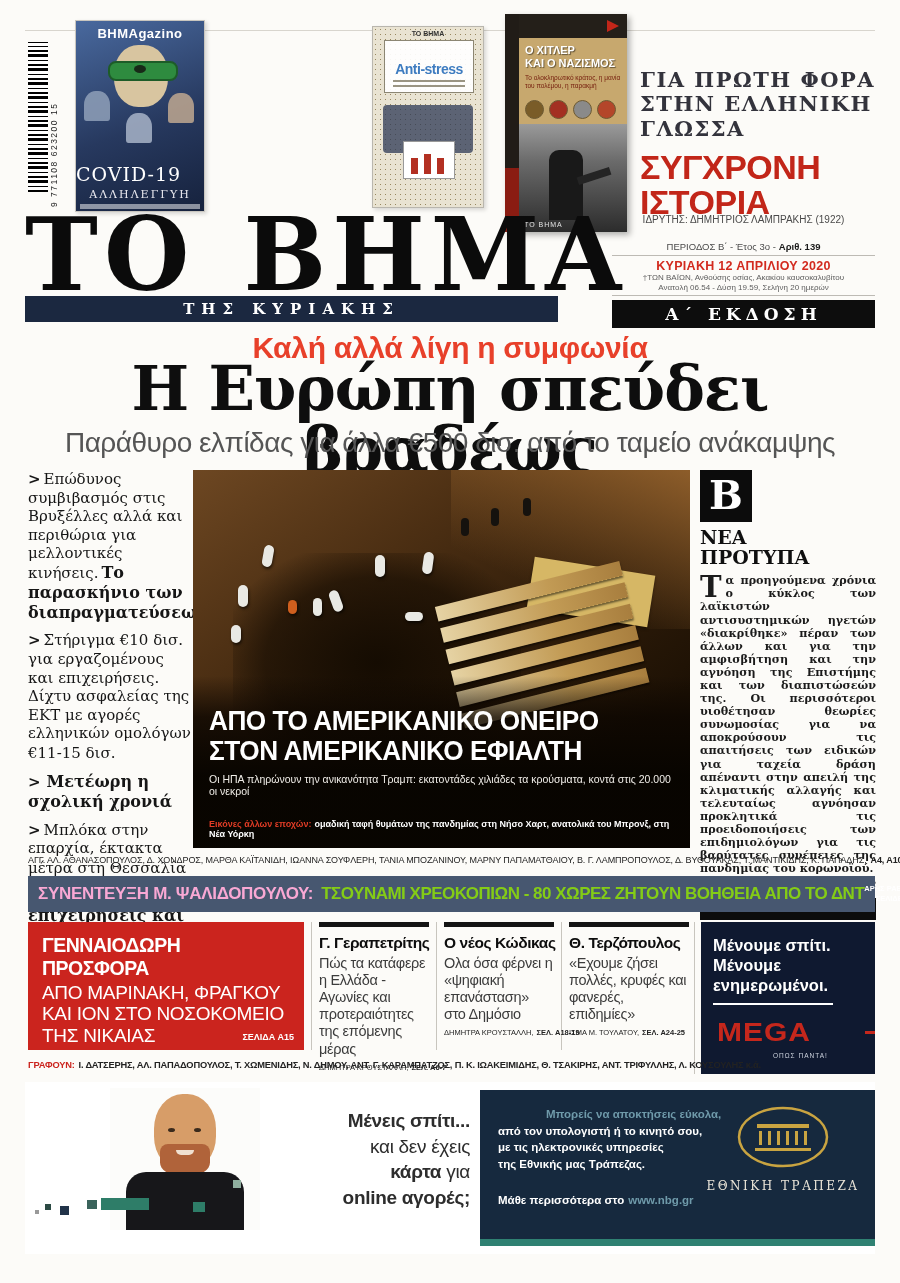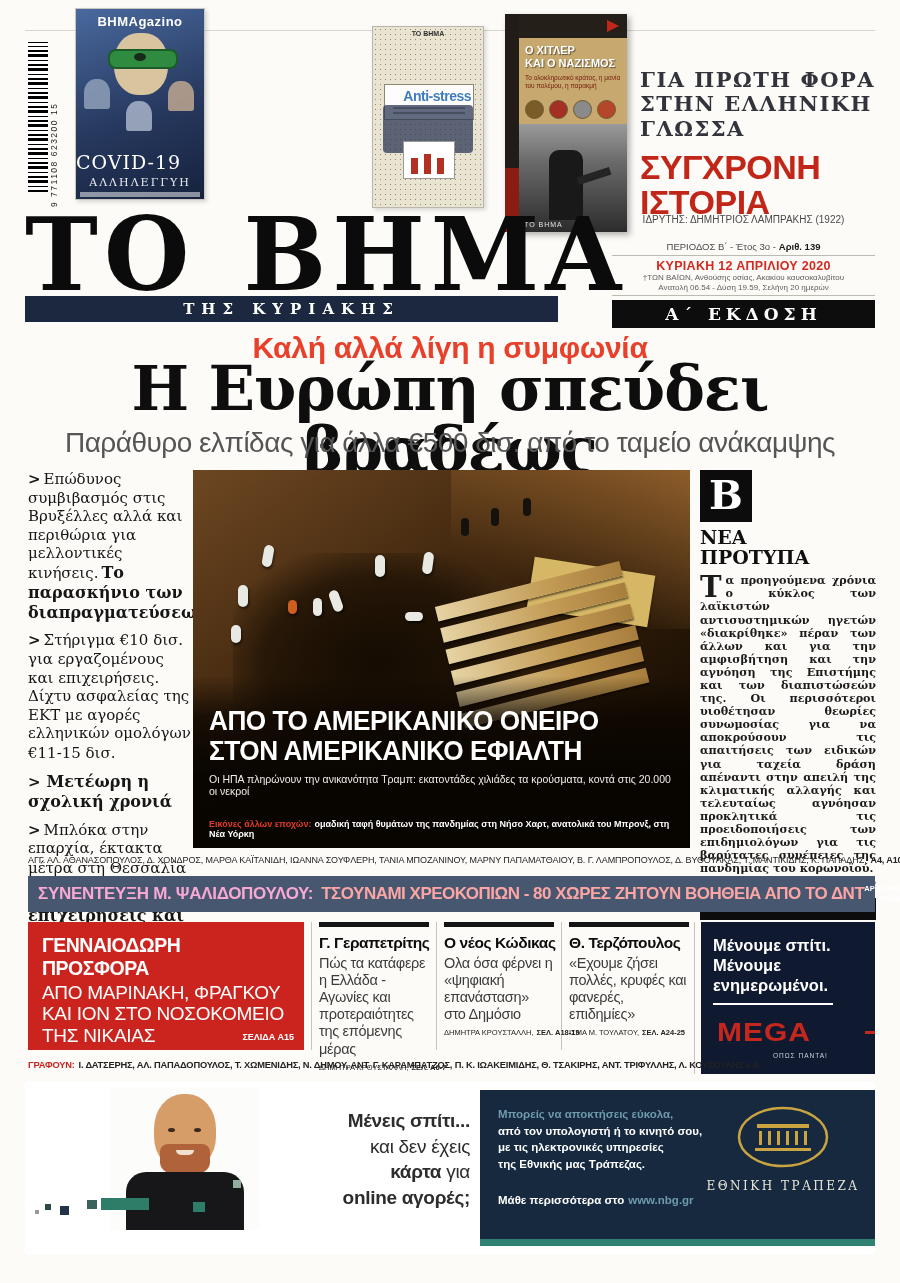--- a/index.html
+++ b/index.html
@@ -6,21 +6,21 @@
   .page{position:relative;width:900px;height:1283px;margin:0 auto;background:#fcfbf8;
         font-family:"Liberation Sans",sans-serif;overflow:hidden;color:#111;}
   .abs{position:absolute;}
   .scanline{position:absolute;height:1px;background:#d8d5ce;}
 
   
   .barcode{left:28px;top:42px;width:38px;height:165px;display:flex;}
   .bc-bars{width:20px;height:150px;background:repeating-linear-gradient(0deg,#000 0 2px,#fff 2px 5px,#000 5px 6px,#fff 6px 9px,#000 9px 12px,#fff 12px 14px);}
   .bc-num{writing-mode:vertical-rl;transform:rotate(180deg);font-size:8.5px;color:#222;letter-spacing:1.5px;margin-left:1px;}
 
-  .mag1{left:75px;top:8px;width:128px;height:190px;background:linear-gradient(160deg,#49699e,#27395f 55%,#16223d);border:1px solid #c9c6bf;box-shadow:2px 2px 4px rgba(0,0,0,.15);}
+  .mag1{left:75px;top:20px;width:128px;height:190px;background:linear-gradient(160deg,#49699e,#27395f 55%,#16223d);border:1px solid #c9c6bf;box-shadow:2px 2px 4px rgba(0,0,0,.15);}
   .m1-head{position:absolute;top:5px;left:0;right:0;text-align:center;color:#fff;font-size:13px;font-weight:bold;letter-spacing:.5px;}
   .m1-face{position:absolute;left:38px;top:24px;width:54px;height:62px;background:#d8c5a0;border-radius:45%;}
   .m1-gog{position:absolute;left:32px;top:40px;width:66px;height:16px;background:#2e8b3f;border-radius:8px;border:2px solid #1d5c28;}
   .m1-eye{position:absolute;left:58px;top:44px;width:12px;height:8px;background:#182a18;border-radius:50%;}
   .m1-p{position:absolute;width:26px;height:30px;border-radius:45% 45% 10% 10%;background:#8fa0b8;opacity:.85;}
   .m1-title{position:absolute;bottom:26px;left:0;right:0;color:#fff;font-family:"DejaVu Serif",serif;font-size:19px;letter-spacing:1px;}
   .m1-sub{position:absolute;bottom:10px;left:0;right:0;text-align:center;color:#e8e8ef;font-family:"DejaVu Serif",serif;font-size:11px;letter-spacing:2px;}
   .m1-strip{position:absolute;bottom:2px;left:4px;right:4px;height:5px;background:rgba(255,255,255,.5);}
 
   .mag2{left:243px;top:33px;width:112px;height:174px;background:linear-gradient(180deg,#bdd0e6,#8fb0d3 60%,#7fa3c9);border:1px solid #c9c6bf;box-shadow:2px 2px 4px rgba(0,0,0,.15);}
@@ -30,21 +30,21 @@
   .v-top{position:absolute;left:52px;top:44px;width:36px;height:36px;background:#23336e;border-radius:8px 8px 4px 4px;}
   .v-skirt{position:absolute;left:48px;top:92px;width:44px;height:50px;background:#23336e;border-radius:6px;}
   .v-waist{position:absolute;left:56px;top:80px;width:28px;height:14px;background:#c98e62;}
   .v-bar{position:absolute;left:5px;width:34px;height:9px;background:#c22619;}
   .v-bar2{position:absolute;left:5px;width:30px;height:8px;background:#fff;opacity:.85;}
   .v-zoi{position:absolute;bottom:26px;left:8px;color:#fff;font-family:"DejaVu Serif",serif;font-style:italic;font-size:20px;}
 
   .mag3{left:372px;top:26px;width:110px;height:180px;background:#e9e3d2;border:1px solid #b9b6ae;box-shadow:2px 2px 4px rgba(0,0,0,.15);
         background-image:radial-gradient(#97875f .7px,transparent .9px);background-size:5px 5px;}
   .m3-pub{position:absolute;top:3px;left:0;right:0;text-align:center;font-size:7px;font-weight:bold;color:#333;}
-  .m3-label{position:absolute;top:13px;left:11px;width:84px;background:rgba(255,255,255,.92);border:1px solid #8c8673;padding:3px 2px 5px;text-align:right;margin-top:44px;}
+  .m3-label{position:absolute;top:13px;left:11px;width:84px;background:rgba(255,255,255,.92);border:1px solid #8c8673;padding:20px 2px 5px;text-align:center;}
   .m3-title{color:#3e7cc0;font-size:14px;font-weight:bold;letter-spacing:-.5px;}
   .m3-line{height:2px;background:#9a9482;margin:3px 6px 0;}
   .m3-navy{position:absolute;left:10px;top:78px;width:90px;height:48px;background:#2c3854;opacity:.75;border-radius:4px;}
   .m3-box{position:absolute;left:30px;bottom:28px;width:50px;height:36px;background:#fff;border:1px solid #999;}
   .m3-red{position:absolute;width:7px;height:16px;background:#b33022;bottom:4px;}
 
   .book{left:505px;top:14px;width:122px;height:218px;box-shadow:3px 3px 6px rgba(0,0,0,.3);}
   .bk-spine{position:absolute;left:0;top:0;bottom:0;width:14px;background:#211c17;}
   .bk-spine-red{position:absolute;left:0;bottom:0;width:14px;height:64px;background:#8a1c12;}
   .bk-cover{position:absolute;left:14px;right:0;top:0;bottom:0;background:#c7a86e;}
@@ -111,21 +111,21 @@
   .b-body::first-letter{float:left;font-size:29px;line-height:23px;padding:2px 4px 0 0;}
   .b-cont{margin-top:4px;font-size:8.5px;text-align:right;color:#222;}
   .b-cont b{margin-left:3px;}
   .b-bar{margin-top:9px;height:22px;background:#0c0c0c;}
 
   
   .byline{left:28px;top:855px;width:847px;font-size:9px;color:#222;white-space:nowrap;letter-spacing:-.1px;}
   .byline b{margin-left:4px;}
   .ivbar{left:28px;top:876px;width:847px;height:36px;background:#475770;display:flex;align-items:center;padding:0 10px;box-sizing:border-box;}
   .iv-label{color:#f9a8d4;font-weight:800;font-size:17px;white-space:nowrap;letter-spacing:-.3px;}
-  .iv-text{color:#fca5a5;font-weight:600;font-size:17px;margin-left:8px;white-space:nowrap;letter-spacing:-.5px;}
+  .iv-text{color:#84cc16;font-weight:600;font-size:17px;margin-left:8px;white-space:nowrap;letter-spacing:-.5px;}
   .iv-credit{margin-left:auto;text-align:right;color:#fff;font-size:7.5px;font-weight:bold;line-height:1.3;white-space:nowrap;}
 
   
   .redbox{left:28px;top:922px;width:276px;height:128px;background:#cb241e;color:#fff;padding:12px 14px;box-sizing:border-box;}
   .rb1{font-size:19.5px;font-weight:800;letter-spacing:-.5px;}
   .rb2{font-size:19px;font-weight:400;line-height:1.13;margin-top:2px;letter-spacing:-.3px;}
   .rb-page{position:absolute;right:10px;bottom:8px;font-size:9px;font-weight:bold;}
   .vsep{position:absolute;width:1px;background:#c8c5be;top:922px;height:128px;}
   .teaser{position:absolute;top:922px;}
   .tz-bar{height:5px;background:#141414;margin-bottom:7px;}
@@ -149,21 +149,21 @@
   .man{position:absolute;left:85px;top:6px;width:150px;height:142px;background:#fcfcfa;overflow:hidden;}
   .man-head{position:absolute;left:44px;top:6px;width:62px;height:76px;background:#d79d68;border-radius:46% 46% 44% 44%;}
   .man-eye{position:absolute;top:40px;width:7px;height:4px;background:#3a2a1c;border-radius:50%;}
   .man-beard{position:absolute;left:50px;top:56px;width:50px;height:32px;background:#b0633a;border-radius:8px 8px 42% 42%;}
   .man-mouth{position:absolute;left:66px;top:62px;width:18px;height:5px;background:#f0e0d0;border-radius:0 0 8px 8px;}
   .man-shirt{position:absolute;left:16px;top:84px;width:118px;height:60px;background:#17171a;border-radius:20px 20px 0 0;}
   .ad-text{position:absolute;left:235px;top:26px;width:210px;text-align:right;color:#2d2d2d;font-size:19px;line-height:1.35;letter-spacing:-.3px;}
   .ad-text .b{font-weight:bold;text-align:right;}
   .panel{position:absolute;left:455px;top:8px;width:395px;height:156px;background:#16293e;}
   .pn-text{position:absolute;left:18px;top:16px;font-size:11.5px;line-height:1.45;}
-  .pn-l1{color:#6f9aaa;font-weight:bold;}
+  .pn-l1{color:#6f9aaa;font-weight:bold;margin-left:48px;}
   .pn-l{color:#fff;font-weight:600;}
   .pn-cta{position:absolute;left:18px;top:104px;font-size:11.5px;font-weight:bold;}
   .pn-cta .lbl{color:#fff;margin-right:4px;}
   .pn-cta .url{color:#6f9aaa;}
   .bank{position:absolute;right:12px;top:14px;width:160px;text-align:center;}
   .bank-name{margin-top:5px;color:#e9e4d8;font-size:12px;letter-spacing:2.5px;font-family:"DejaVu Serif",serif;}
   .pn-teal{position:absolute;left:0;right:0;bottom:0;height:7px;background:#2f8172;}
 </style>
 </head>
 <body>

